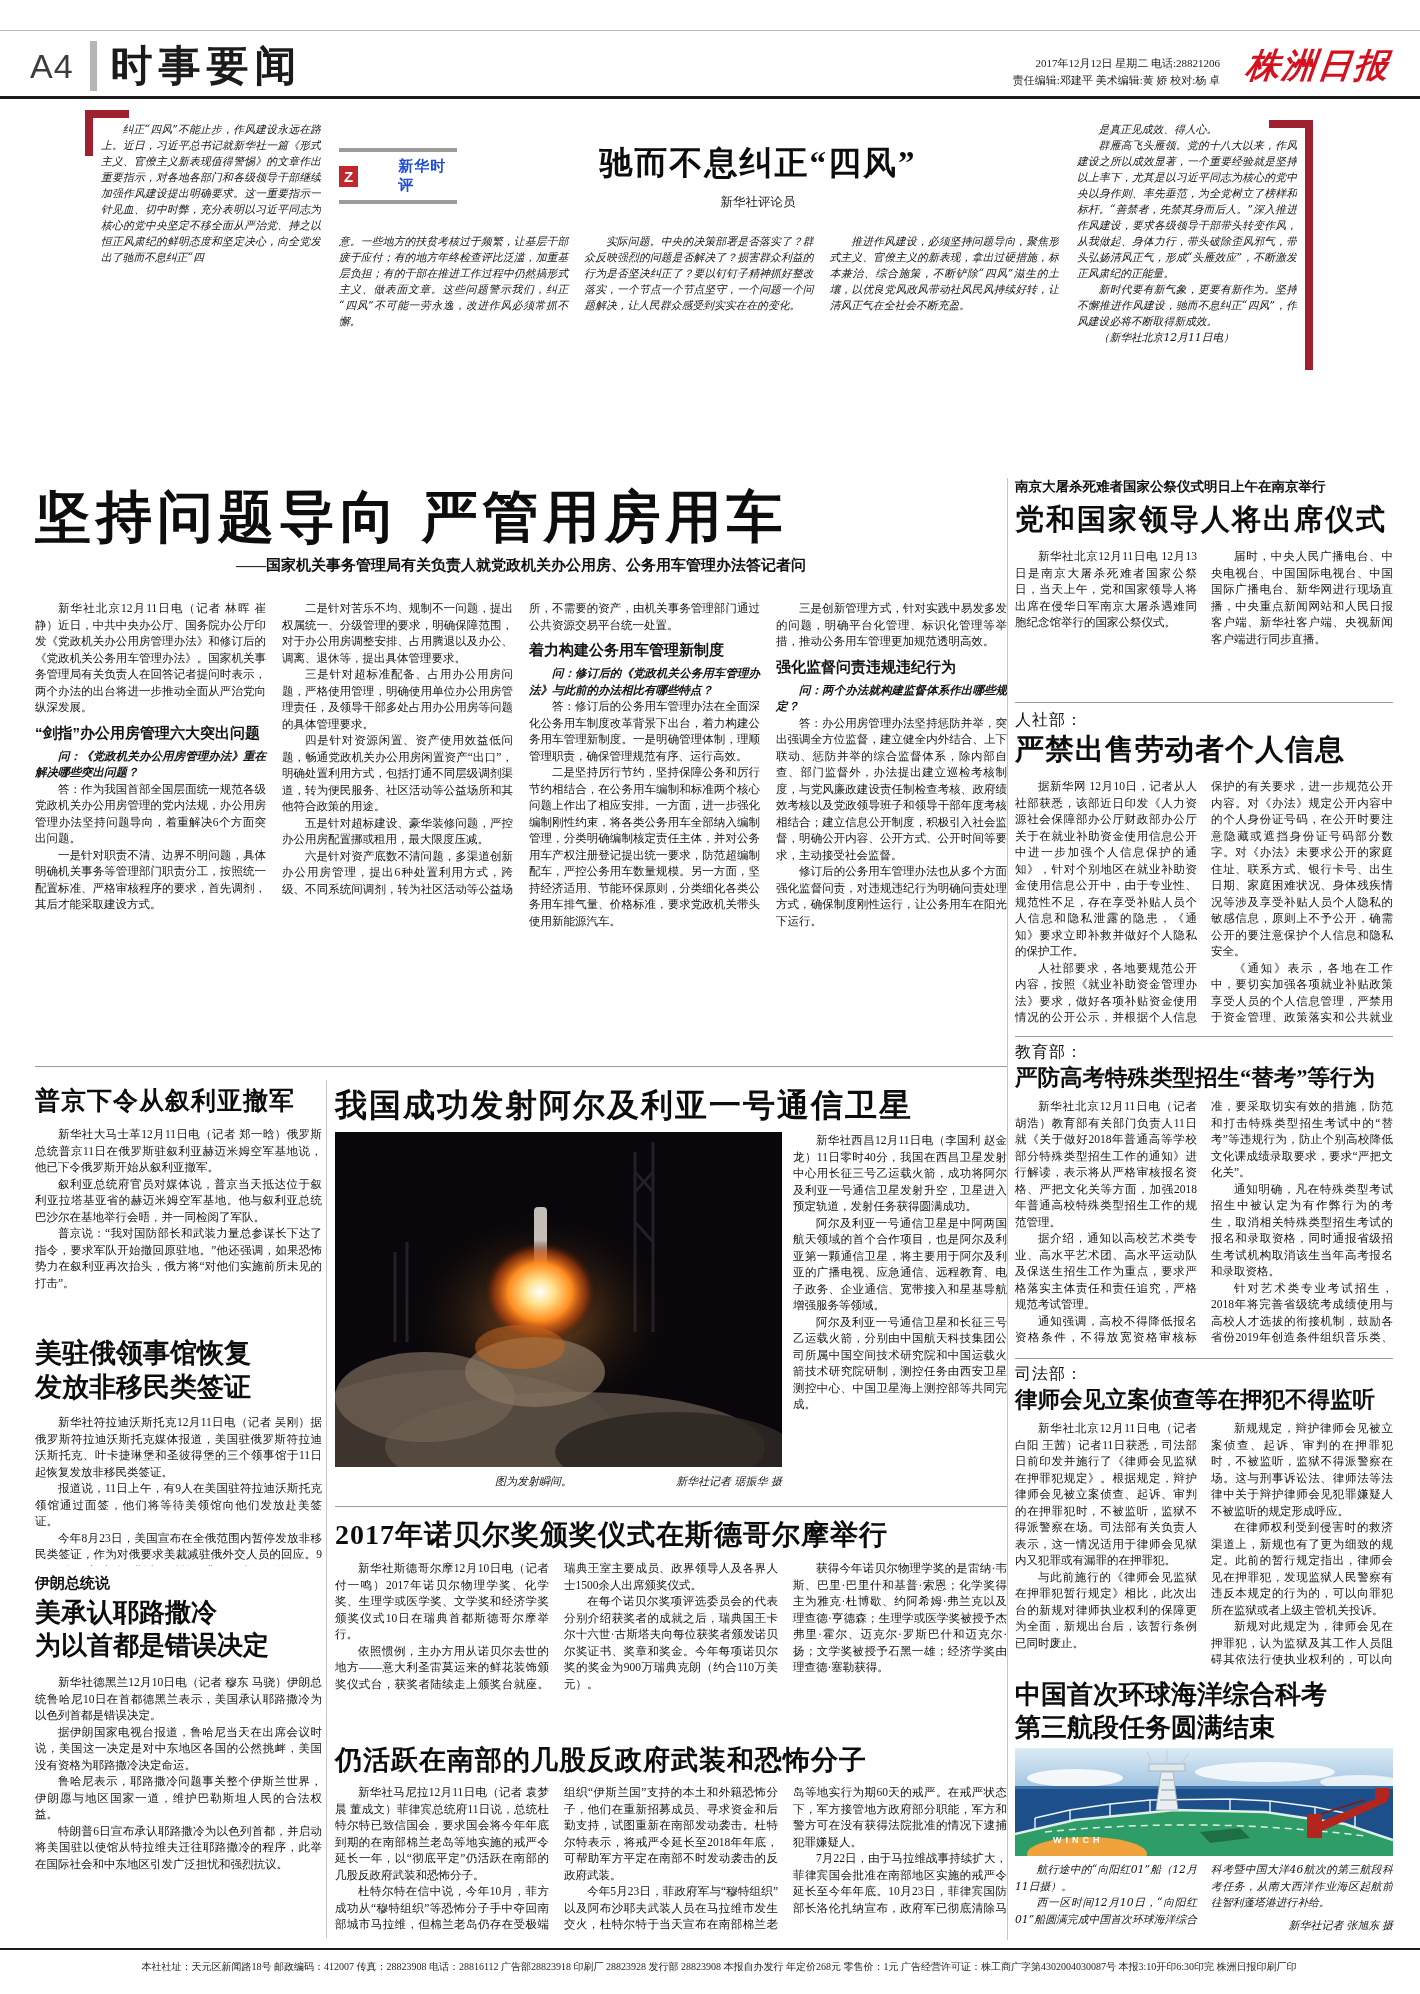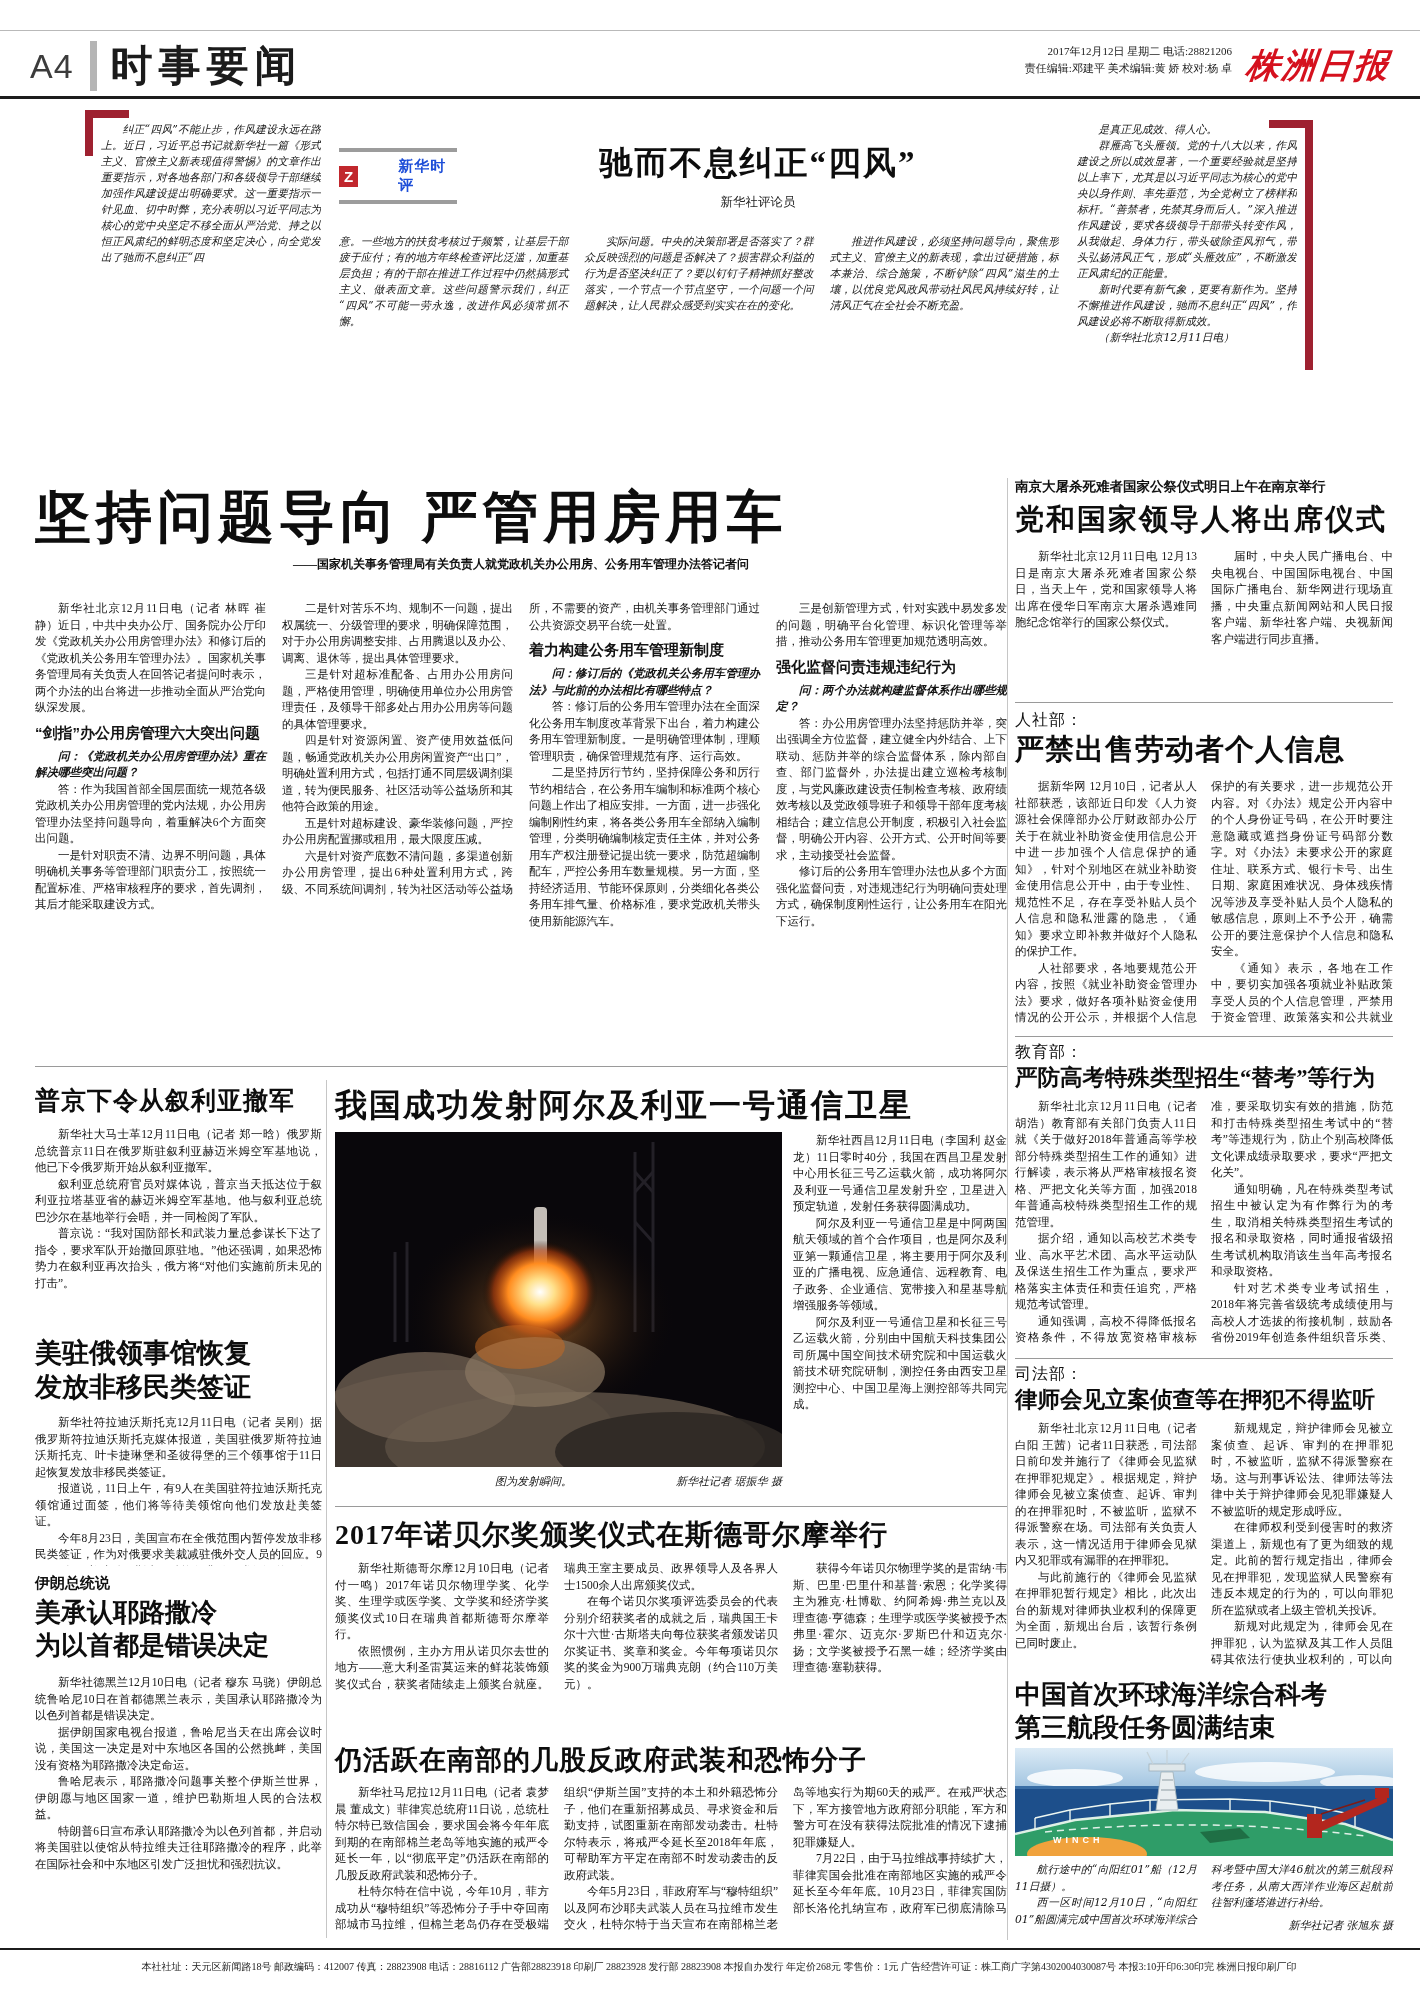--- a/index.html
+++ b/index.html
@@ -5,21 +5,21 @@
   html,body{margin:0;padding:0;background:#e8e8e8;}
   .page{position:relative;width:1420px;height:1994px;margin:0 auto;background:#ffffff;
         font-family:"Liberation Serif",serif;color:#141414;overflow:hidden;}
   .abs{position:absolute;}
   
   .topline{position:absolute;left:0;top:30px;width:1420px;height:1px;background:#b9b9b9;}
   .hdr{position:absolute;left:30px;top:40px;width:1360px;height:52px;display:flex;align-items:center;}
   .pageno{font-family:"Liberation Sans",sans-serif;font-size:34px;color:#3c3c3c;letter-spacing:1px;}
   .hdr-bar{width:7px;height:50px;background:#b5b5b5;margin:0 14px 0 16px;}
   .section-title{font-family:"Liberation Sans",sans-serif;font-weight:900;font-size:42px;color:#1b1b1b;letter-spacing:6px;}
-  .hdr-right{margin-left:auto;display:flex;align-items:flex-start;gap:14px;}
+  .hdr-right{margin-left:auto;display:flex;align-items:flex-end;gap:26px;}
   .hdr-meta{text-align:right;font-size:11px;line-height:17px;color:#222;}
   .masthead{font-family:"DejaVu Serif",serif;font-style:italic;font-weight:bold;font-size:34px;color:#d5111e;letter-spacing:2px;transform:skewX(-6deg);}
   .hdr-rule{position:absolute;left:0;top:96px;width:1420px;height:3px;background:#1c1c1c;}
   
   .opbox{position:absolute;left:85px;top:110px;width:1228px;height:266px;}
   .brk{position:absolute;background:#9e2130;}
   .op-inner{position:absolute;left:16px;top:12px;right:16px;bottom:10px;display:flex;gap:18px;}
   .op-col{width:220px;overflow:hidden;}
   .hw{font-family:"DejaVu Serif",serif;font-style:italic;font-size:10.8px;line-height:16px;text-align:justify;}
   .hw p{margin:0;text-indent:2em;}
@@ -40,21 +40,21 @@
   .body-txt{font-size:11.5px;line-height:16.5px;text-align:justify;overflow:hidden;}
   .body-txt p{margin:0;}
   .t-p{text-indent:2em;}
   .t-cont{text-indent:0;}
   .t-sub{font-family:"Liberation Sans",sans-serif;font-weight:bold;font-size:15px;line-height:20px;
          margin:7px 0 5px 0 !important;text-indent:0;}
   .t-q{font-family:"DejaVu Serif",serif;font-style:italic;font-weight:bold;text-indent:2em;}
   
   .main-hl{position:absolute;left:35px;top:480px;width:972px;font-family:"Liberation Sans",sans-serif;
            font-weight:900;font-size:56px;letter-spacing:5px;color:#0d0d0d;white-space:nowrap;}
-  .main-sub{position:absolute;left:35px;top:556px;width:972px;text-align:center;font-weight:bold;font-size:12px;color:#111;}
+  .main-sub{position:absolute;left:35px;top:556px;width:972px;text-align:center;font-weight:bold;font-size:15px;color:#111;}
   .main-body{position:absolute;left:35px;top:600px;width:972px;height:458px;column-count:4;column-gap:16px;}
   .rule-h{position:absolute;background:#9a9a9a;height:1px;}
   .rule-v{position:absolute;background:#c6c6c6;width:1px;}
   
   .hl-sans{font-family:"Liberation Sans",sans-serif;font-weight:900;color:#0d0d0d;}
   .hl-serif{font-family:"Liberation Serif",serif;font-weight:900;color:#0d0d0d;}
   .kicker{font-weight:bold;font-size:13.5px;color:#111;}
   .dept{font-size:16px;color:#111;letter-spacing:1px;}
   .two-col{column-count:2;column-gap:14px;}
   .three-col{column-count:3;column-gap:15px;}

